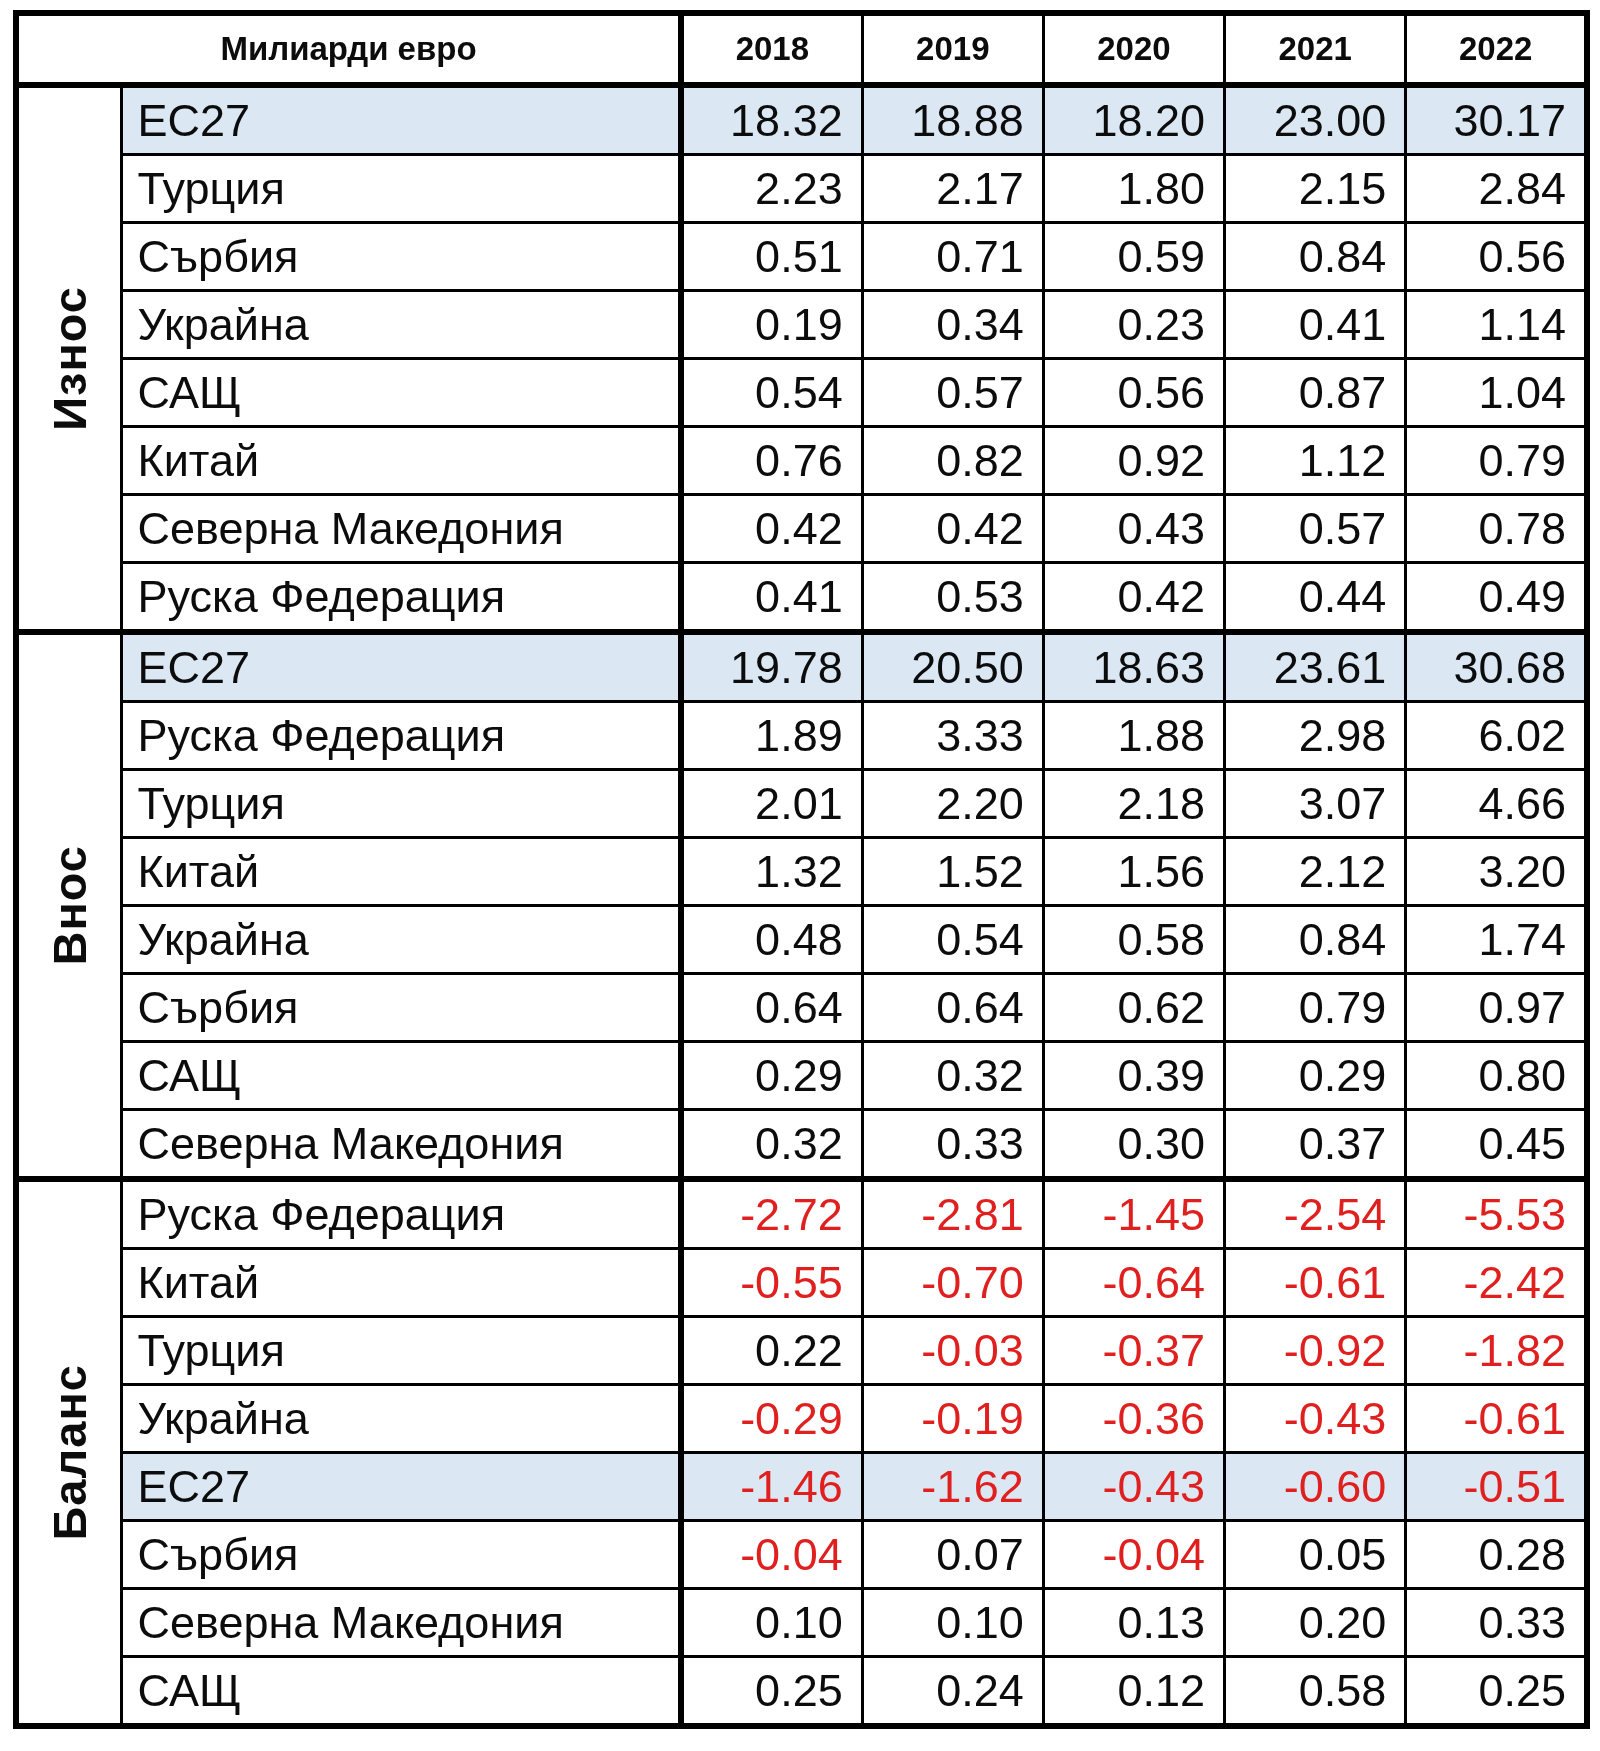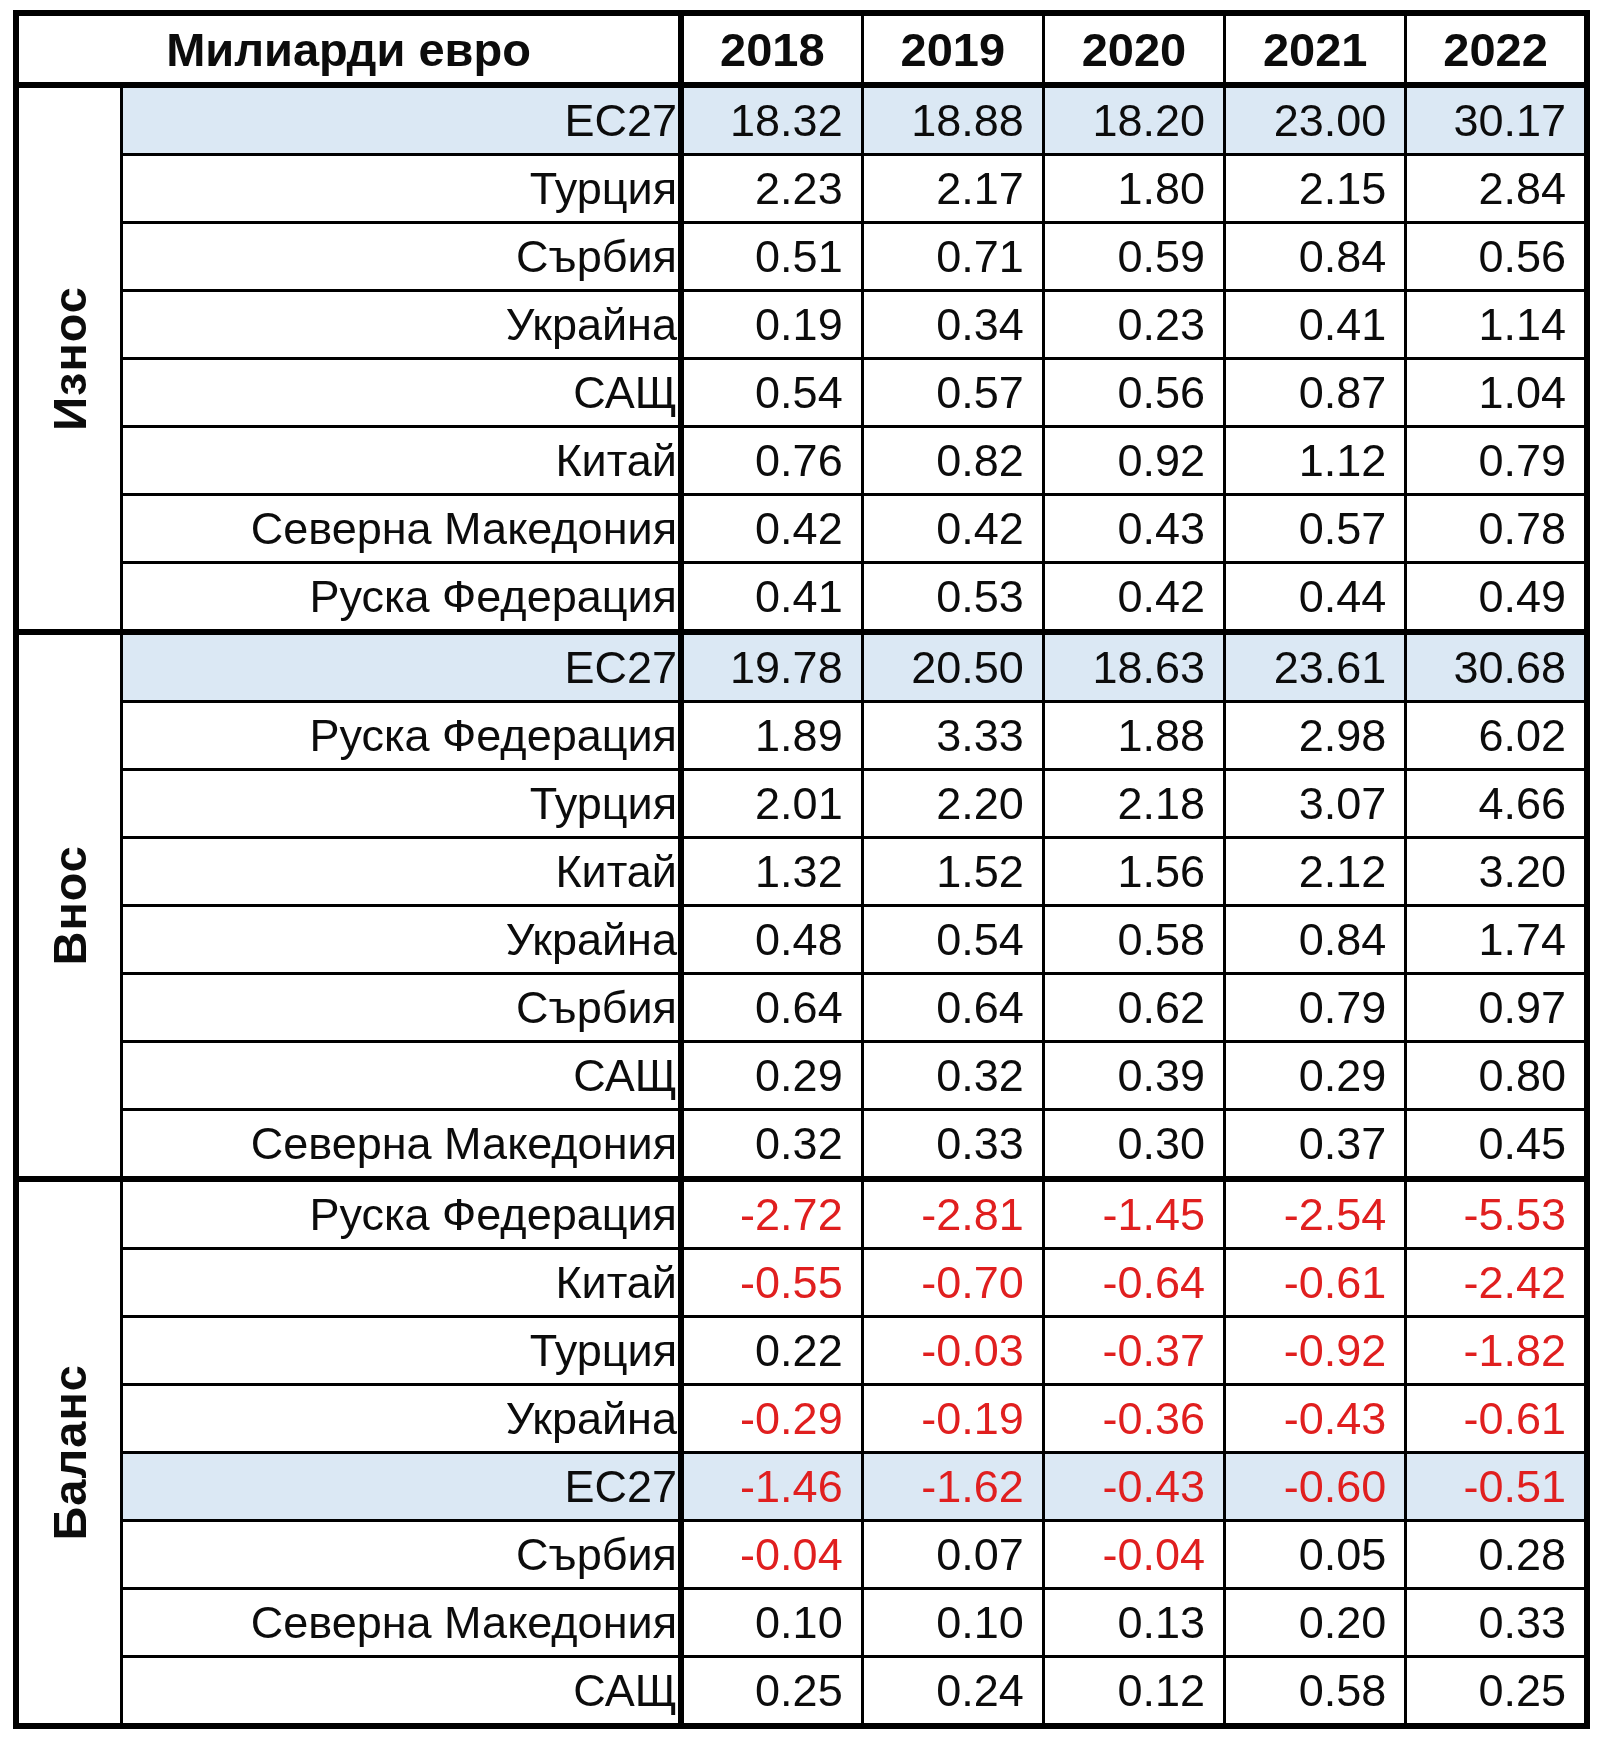--- a/index.html
+++ b/index.html
@@ -24,35 +24,35 @@
   col.c-sec     { width: 105px; }
   col.c-country { width: 560px; }
   th, td {
     border: 3px solid #000;
     vertical-align: middle;
     overflow: hidden;
     white-space: nowrap;
   }
   thead th {
     height: 64px;
-    font-size: 47px;
+    font-size: 33px;
     font-weight: bold;
     border-bottom: 6px solid #000;
     text-align: center;
   }
   thead th.unit {
     border-right: 6px solid #000;
   }
   tbody td, tbody th {
     height: 63px;
     font-size: 45px;
   }
   td.country {
-    text-align: right;
-    padding-left: 29px;
+    text-align: left;
+    padding-left: 15px;
     border-right: 6px solid #000;
     font-weight: normal;
   }
   td.val {
     text-align: right;
     padding-right: 18px;
   }
   td.val.neg { color: var(--neg, #e01f1f); }
   tr.hl td { background: var(--hl, #dbe8f4); }
   tr.sec-start td, tr.sec-start th {

